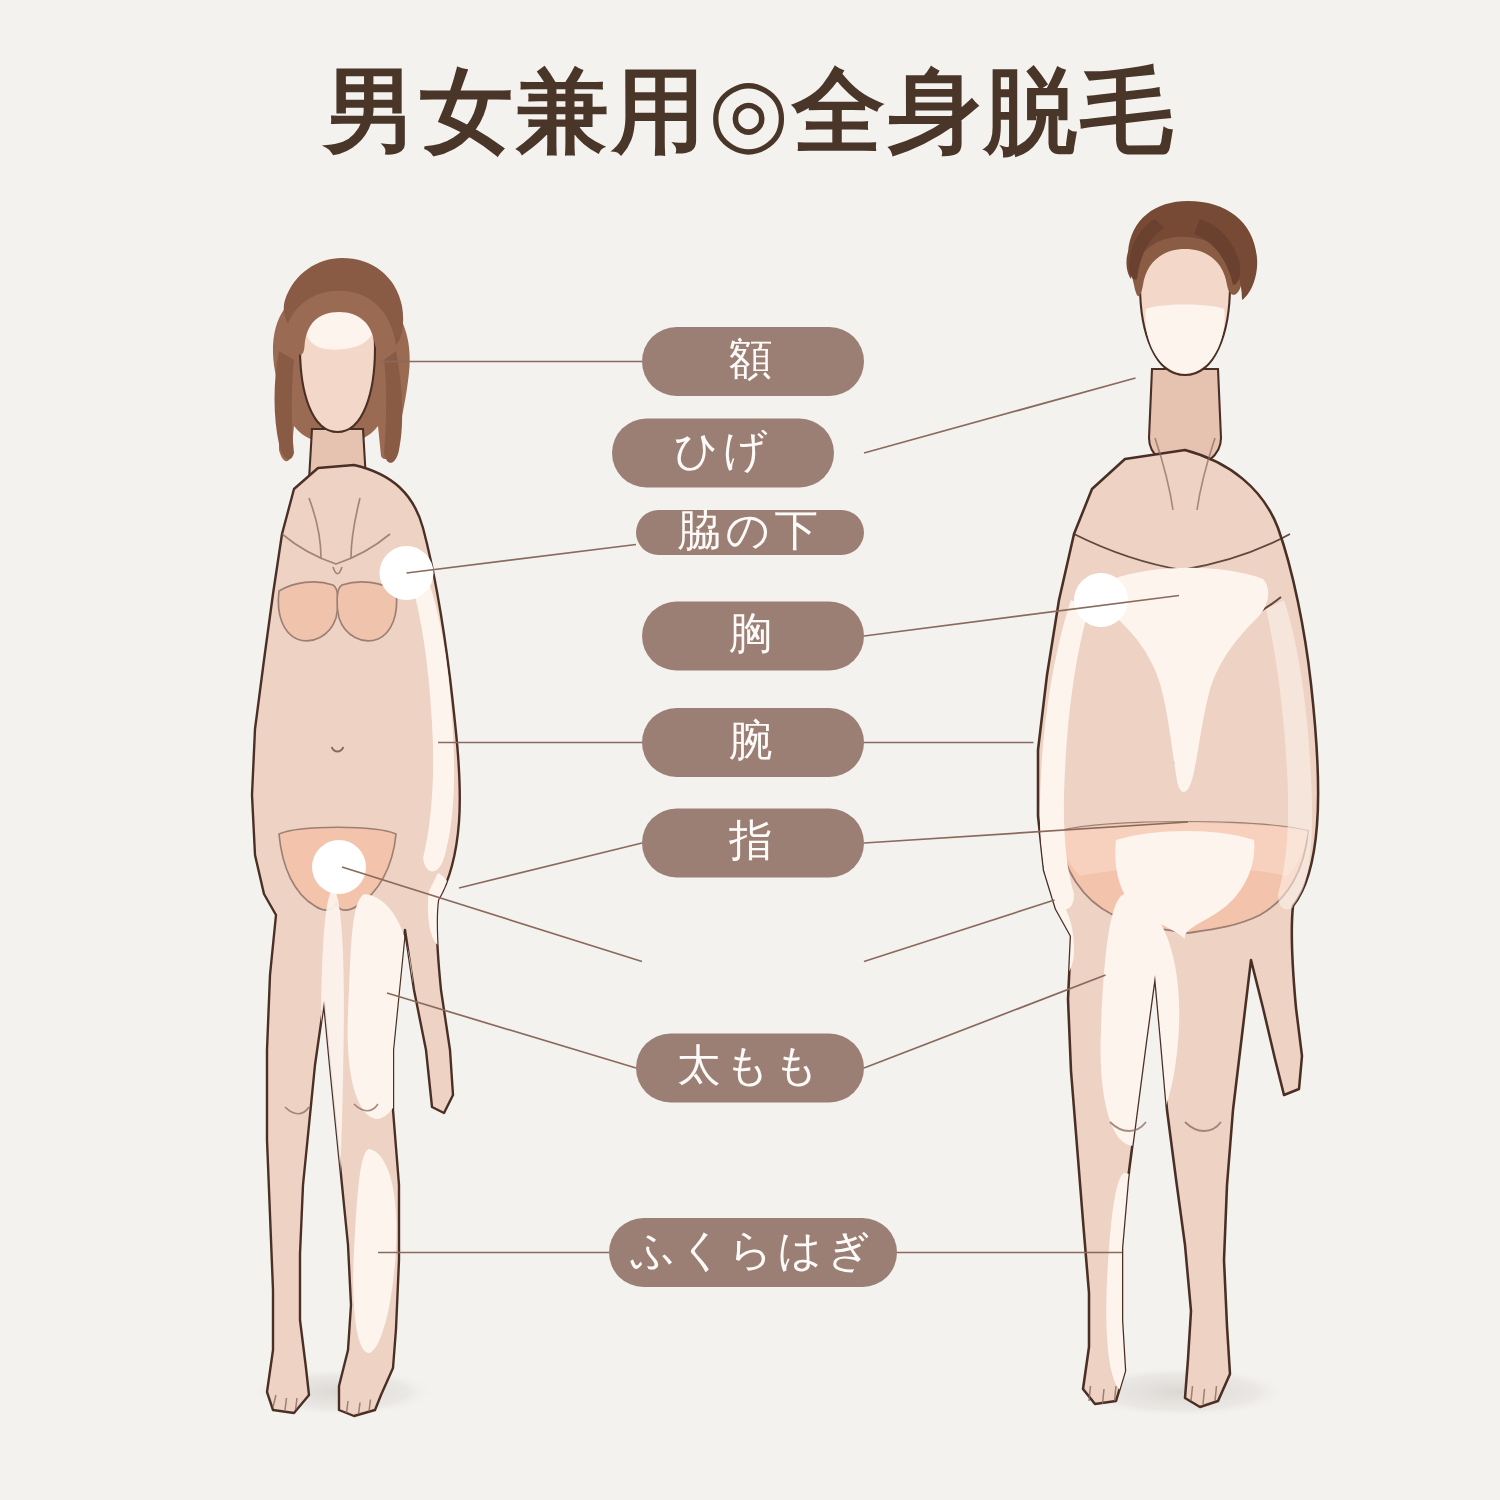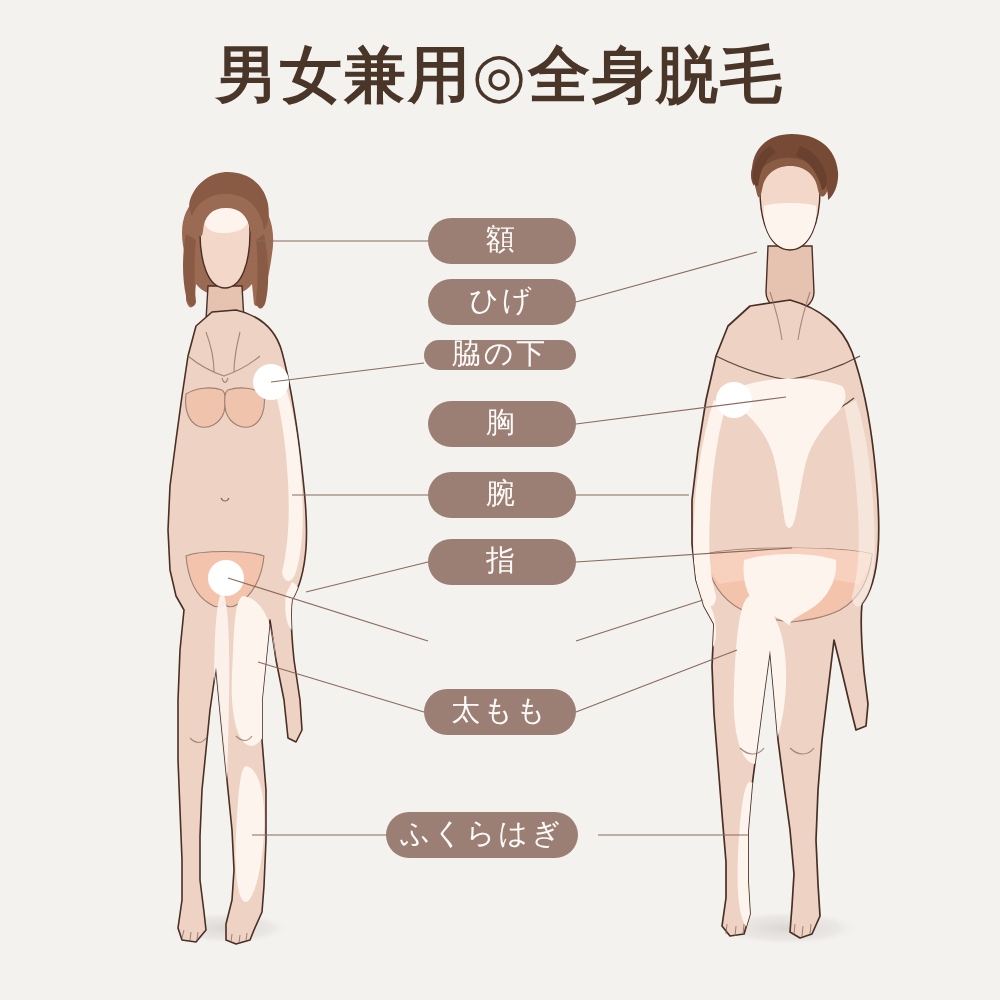--- a/index.html
+++ b/index.html
@@ -289,35 +289,35 @@
       <line x1="424" y1="712" x2="258" y2="662"></line>
       <line x1="576" y1="712" x2="737" y2="650"></line>
       <line x1="406" y1="835" x2="252" y2="835"></line>
       <line x1="598" y1="835" x2="748" y2="835"></line>
     </g>
   </svg>
 
   <div class="pill" style="left:428px;top:218px;width:148px;height:46px;">
     <span>額</span>
   </div>
-  <div class="pill" style="left:428px;top:279px;width:148px;height:46px;font-family:Liberation Mono, monospace;">
+  <div class="pill" style="left:408px;top:279px;width:148px;height:46px;font-family:Liberation Mono, monospace;">
     <span>ひげ</span>
   </div>
   <div class="pill" style="left:424px;top:340px;width:152px;height:30px;">
     <span>脇の下</span>
   </div>
   <div class="pill" style="left:428px;top:401px;width:148px;height:46px;">
     <span>胸</span>
   </div>
   <div class="pill" style="left:428px;top:472px;width:148px;height:46px;">
     <span>腕</span>
   </div>
   <div class="pill" style="left:428px;top:539px;width:148px;height:46px;">
     <span>指</span>
   </div>
   <div class="pill" style="left:424px;top:689px;width:152px;height:46px;align-items:center;">
     <span>太もも</span>
   </div>
-  <div class="pill" style="left:386px;top:812px;width:192px;height:46px;">
+  <div class="pill" style="left:406px;top:812px;width:192px;height:46px;">
     <span>ふくらはぎ</span>
   </div>
 
 </div>
 
 </body></html>

